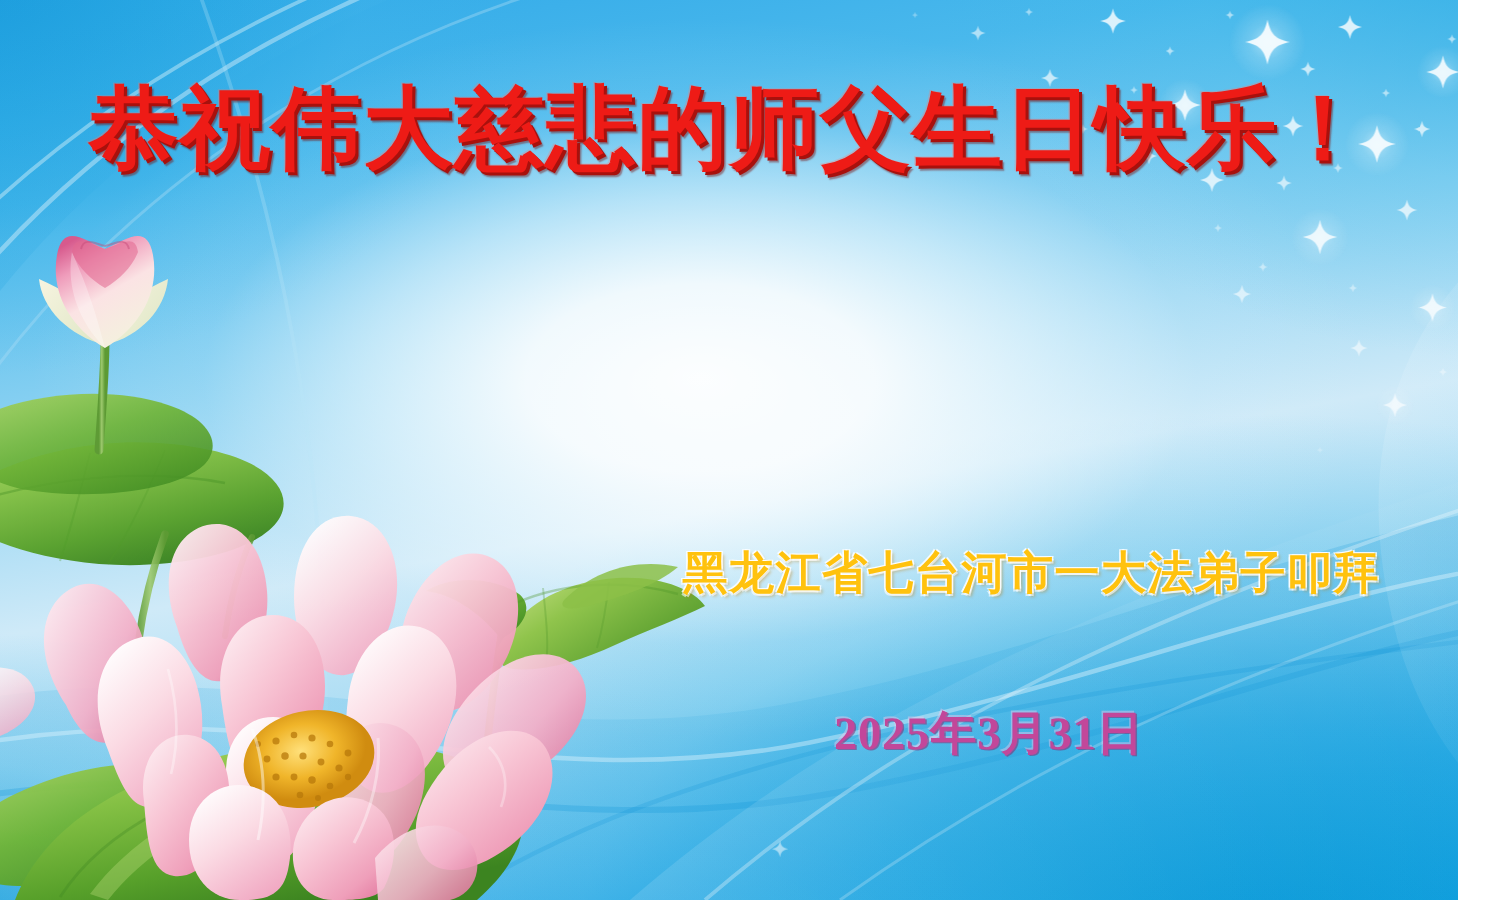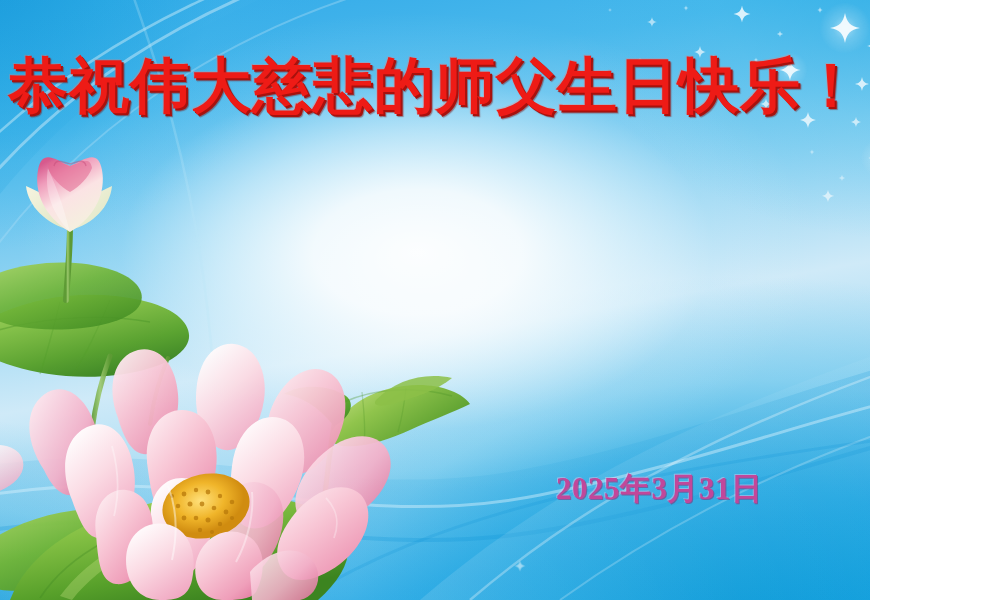--- a/index.html
+++ b/index.html
@@ -3,21 +3,21 @@
 <meta charset="utf-8">
 <title>Greeting Card</title>
 <style>
   html, body {
     margin: 0;
     padding: 0;
     background: #ffffff;
   }
   #card {
     position: relative;
-    width: 870px;
+    width: 972px;
     height: 600px;
     overflow: hidden;
     font-family: "DejaVu Sans", "Liberation Sans", sans-serif;
     
     background: linear-gradient(170deg, #2fa8e8 0%, #49b8ec 18%, #8fd3f2 38%, #cfeaf8 55%, #9ed8f2 72%, #45b2e8 88%, #16a0e0 100%);
   }
 
   
   .bg-layer {
     position: absolute;
@@ -421,16 +421,17 @@
     </g>
 
     <g>
       <path d="M -30,452 C -6,440 16,444 22,458 C 28,472 14,488 -10,494
                C -20,496 -30,492 -30,486 Z" fill="url(#petalG2)" opacity="0.85"></path>
     </g>
   </svg>
 
   <div class="title">恭祝伟大慈悲的师父生日快乐！</div>
 
+  <div class="signature">黑龙江省七台河市一大法弟子叩拜</div>
 
   <div class="date">2025年3月31日</div>
 
 </div>
 
 </body></html>

